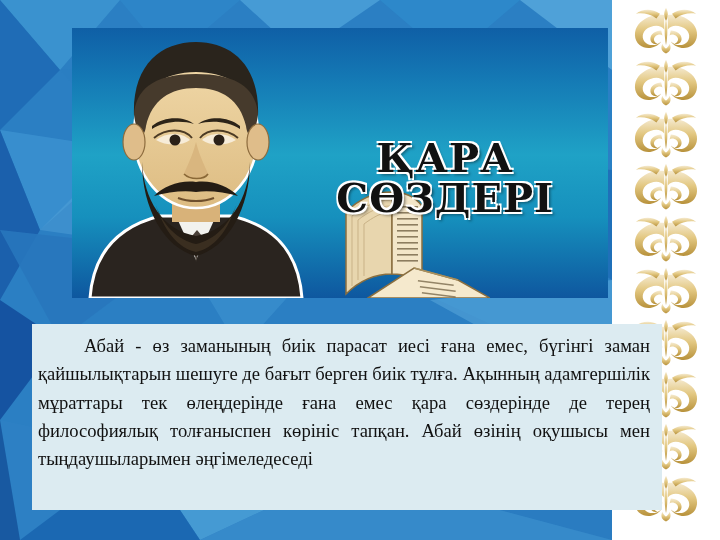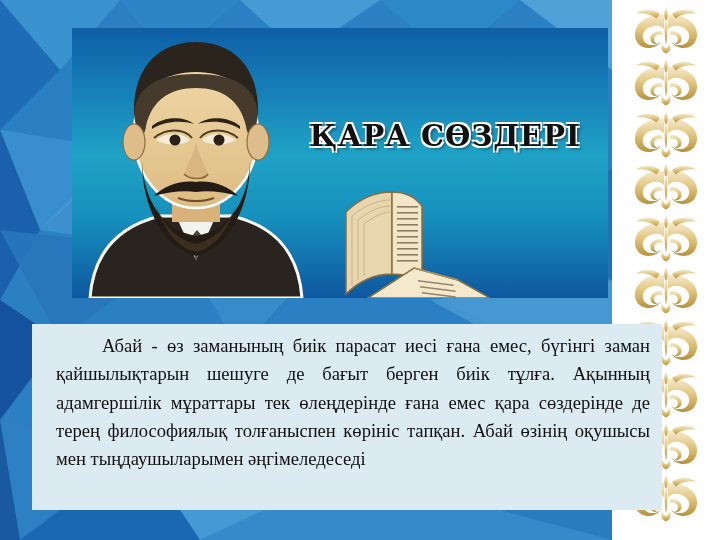--- a/index.html
+++ b/index.html
@@ -96,42 +96,42 @@
     text-shadow:
       -1.6px -1.6px 0 #2a2a2a,
        1.6px -1.6px 0 #2a2a2a,
       -1.6px  1.6px 0 #2a2a2a,
        1.6px  1.6px 0 #2a2a2a,
        3px 3px 3px rgba(0,0,0,0.45);
   }
   #title-line-2 {
     font-family: "DejaVu Serif", serif;
     font-weight: bold;
-    font-size: 29px;
+    font-size: 40px;
     letter-spacing: 1px;
     color: #111111;
-    margin-top: 8px;
+    margin-top: 24px;
     text-shadow:
       -1.6px -1.6px 0 #ffffff,
        1.6px -1.6px 0 #ffffff,
       -1.6px  1.6px 0 #ffffff,
        1.6px  1.6px 0 #ffffff,
        3px 3px 3px rgba(0,0,0,0.45);
   }
 
   
   #text-box {
     position: absolute;
     left: 32px;
     top: 324px;
     width: 630px;
     height: 186px;
     background: #dcebf1;
     box-sizing: border-box;
-    padding: 8px 12px 6px 24px;
+    padding: 8px 12px 6px 6px;
   }
   #body-text {
     font-family: "Liberation Serif", serif;
     font-size: 18.6px;
     line-height: 1.52;
     color: #111111;
     text-align: justify;
     text-indent: 46px;
     margin: 0;
     -moz-text-align-last: left;

